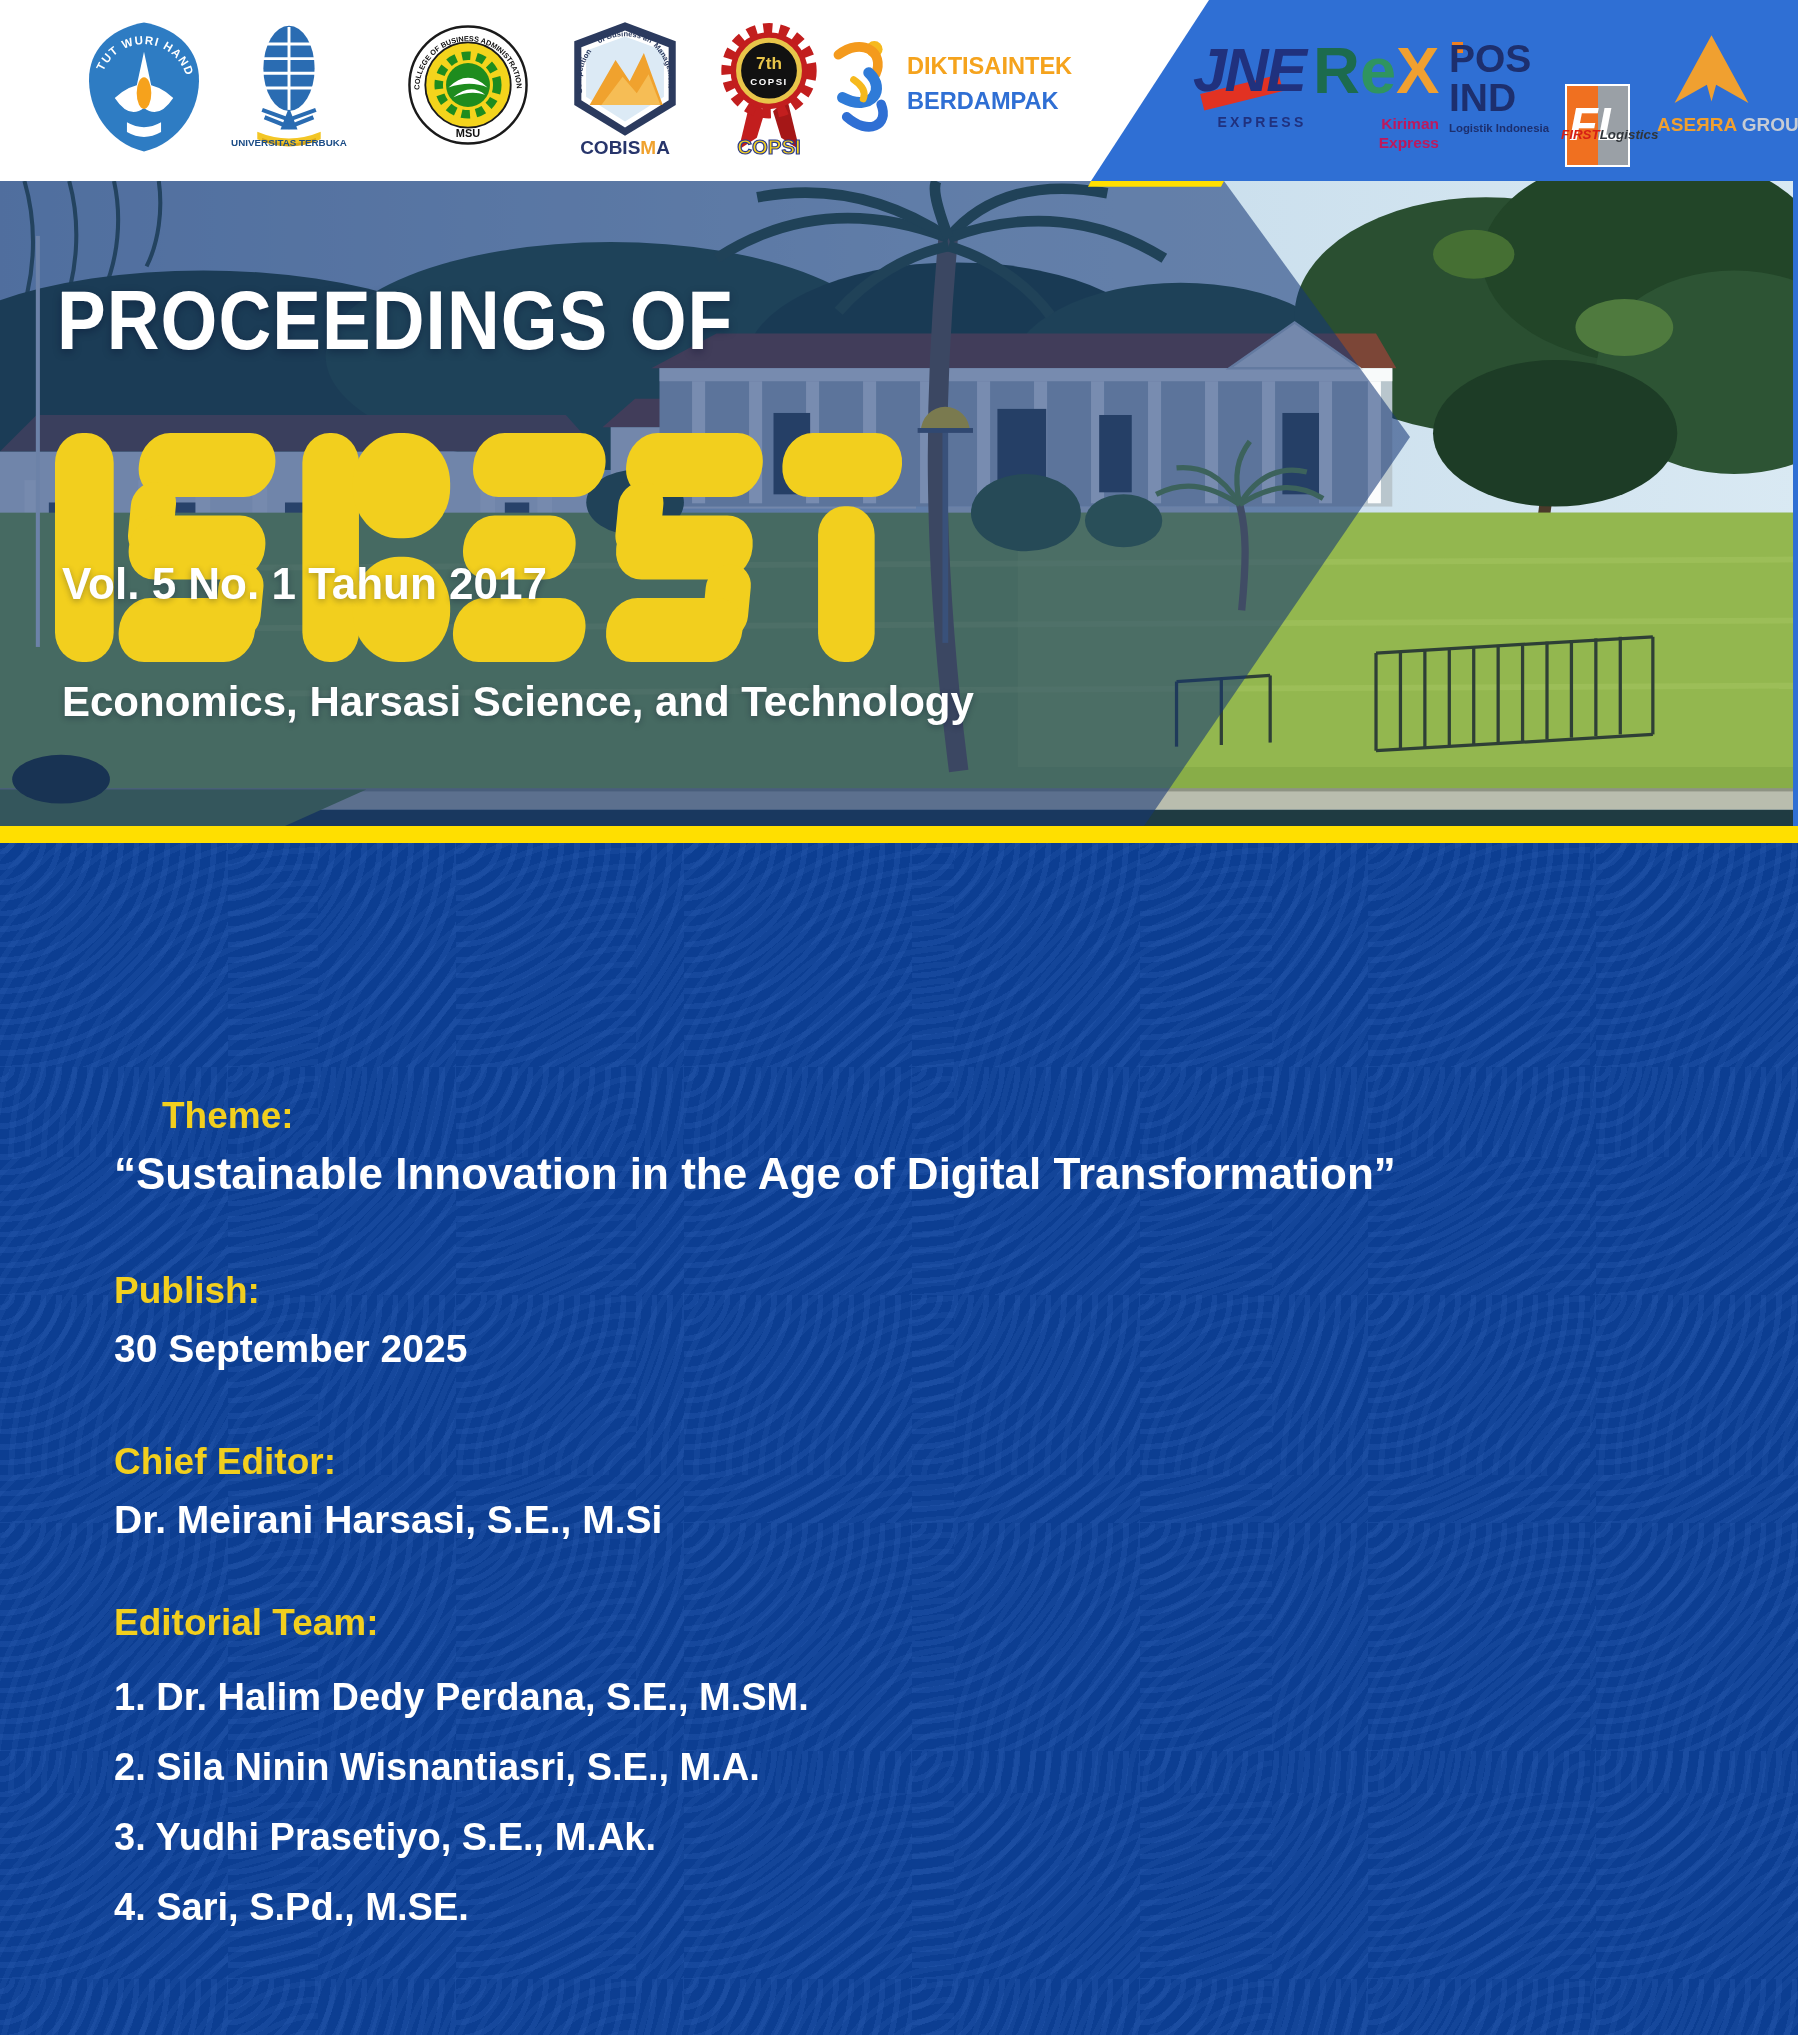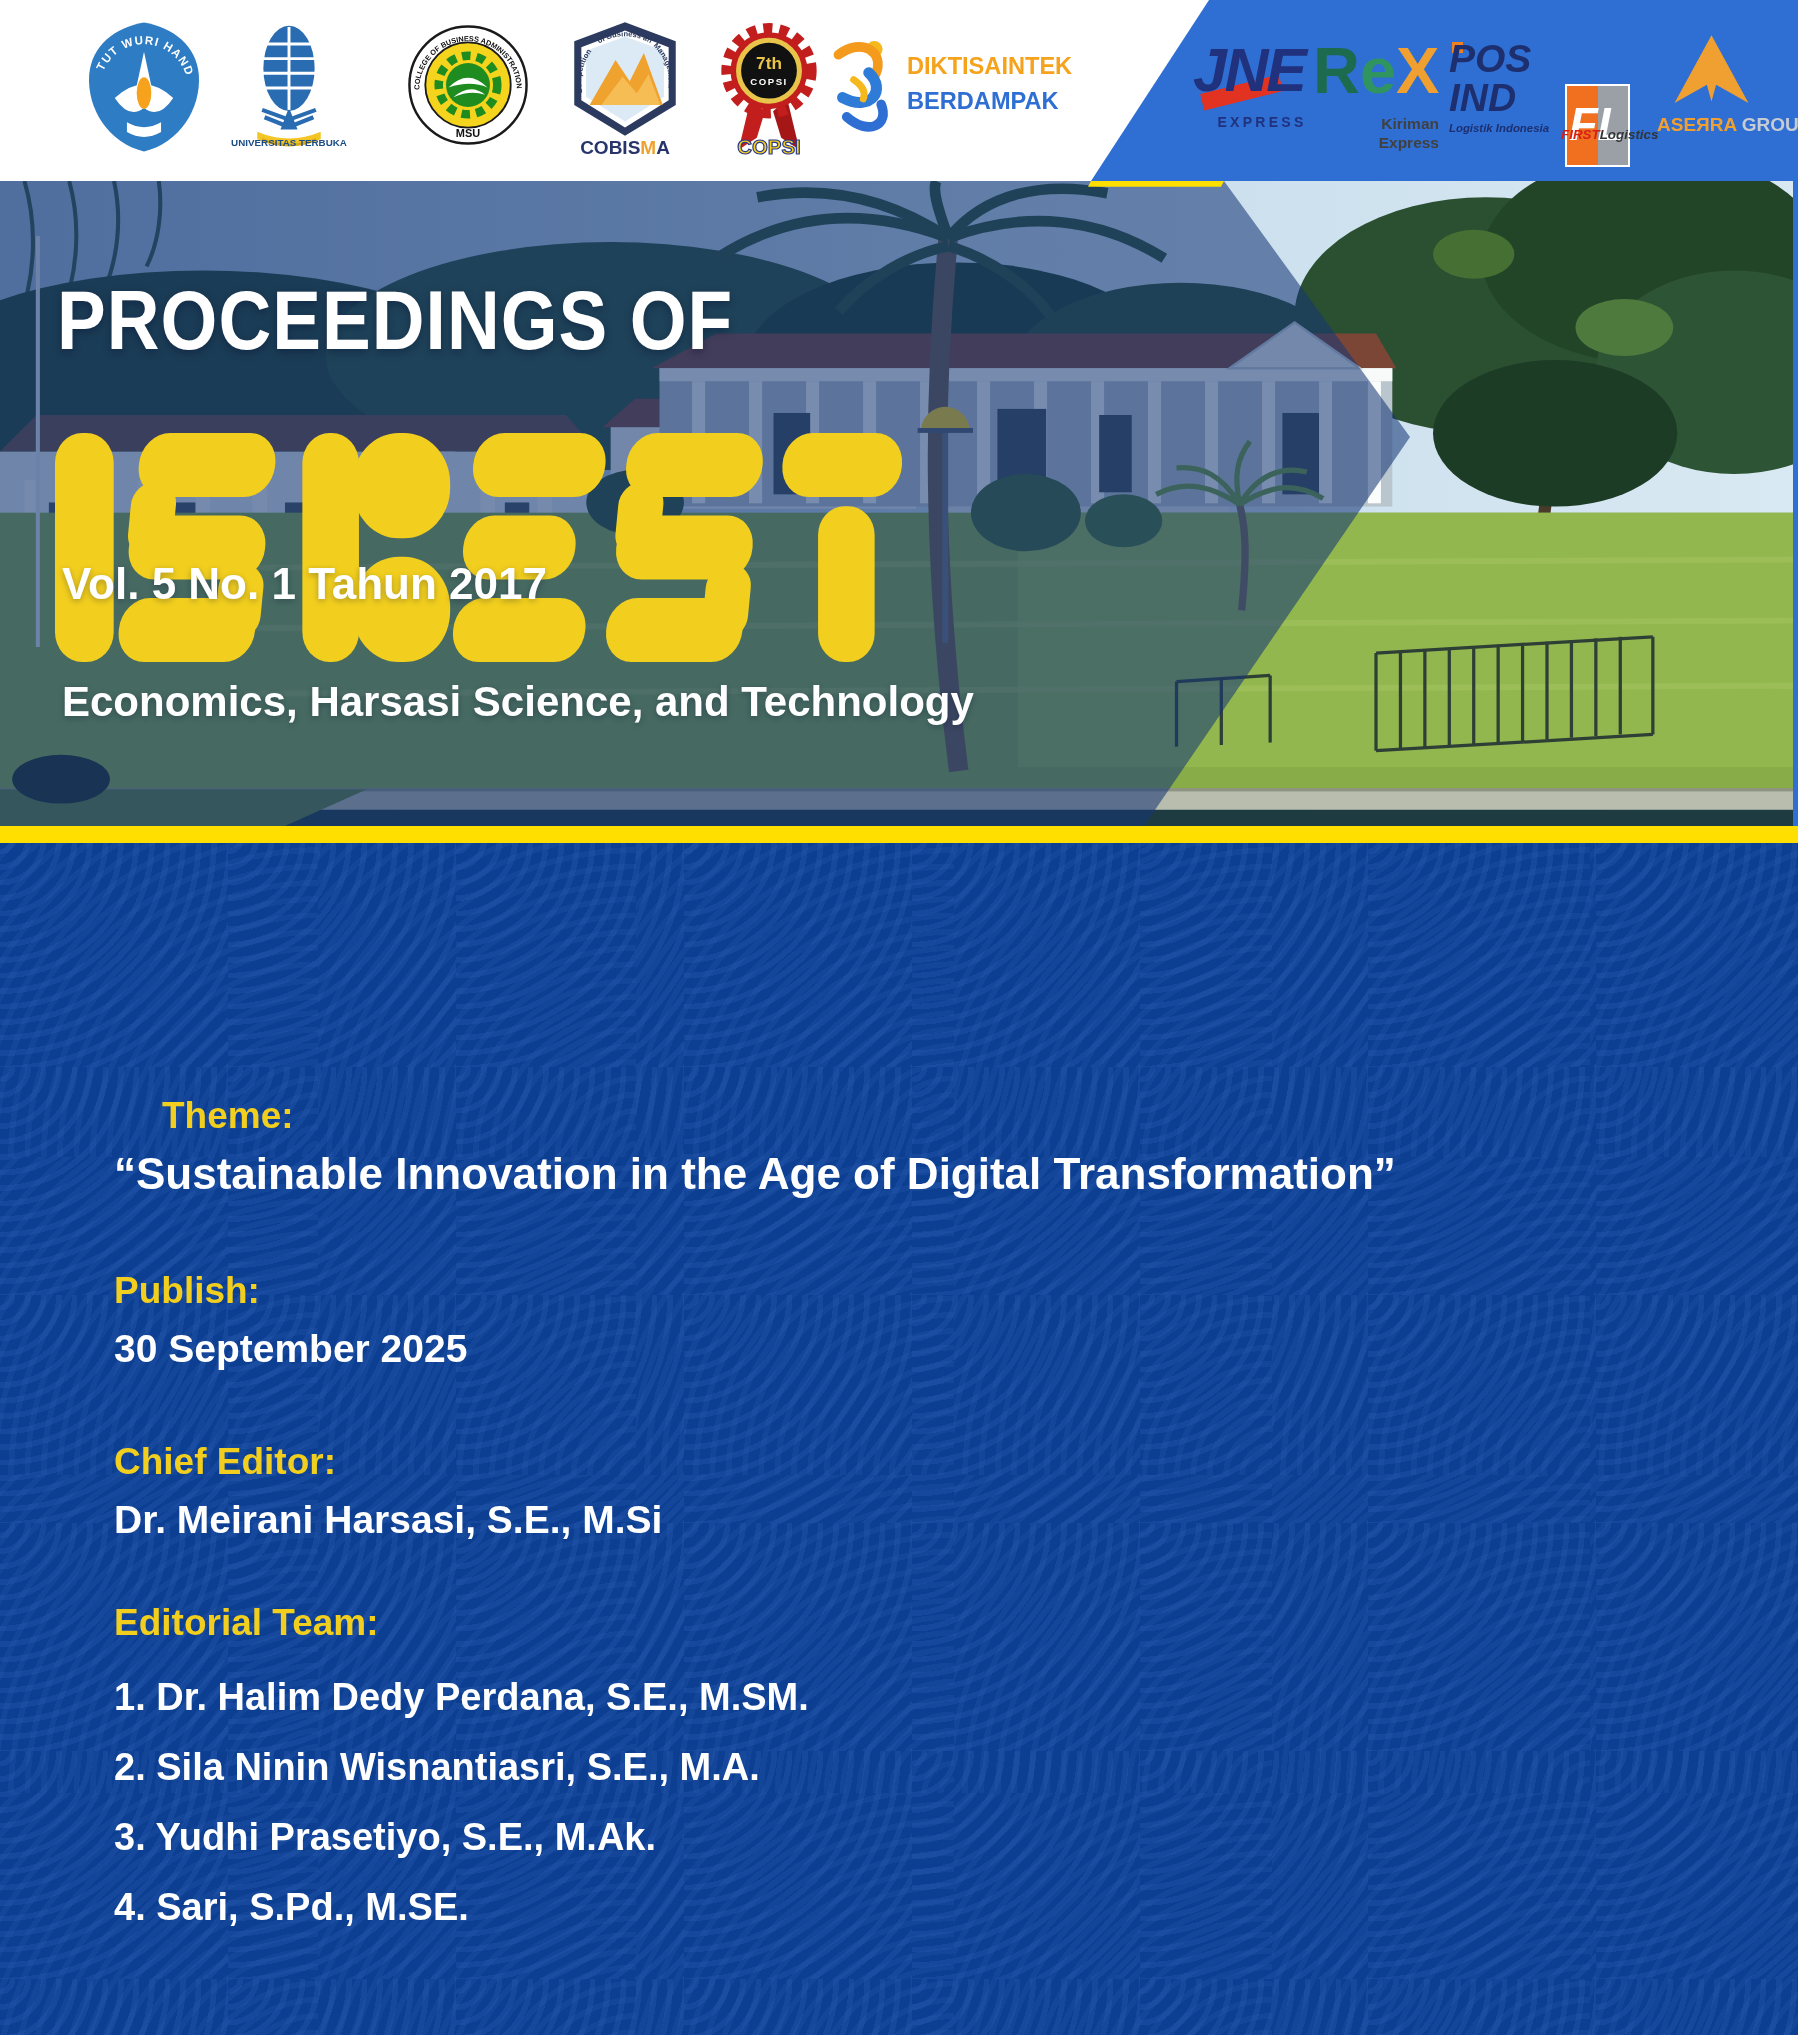--- a/index.html
+++ b/index.html
@@ -153,27 +153,27 @@
     <div class="abs" style="left:1193px;top:35px;width:114px;height:114px;">
       <div class="abs" style="left:8.1px;top:49px;width:81px;height:17px;background:#e23222;transform:rotate(-14deg);"></div>
       <div class="abs wordmark" style="left:0;top:0;font-size:61px;font-style:italic;color:#20317e;letter-spacing:-2.4px;">JNE</div>
       <div class="abs wordmark" style="left:24.4px;top:79px;font-size:14px;color:#20317e;letter-spacing:3.3px;">EXPRESS</div>
     </div>
 
     <div class="abs" style="left:1313px;top:33px;width:126px;height:122px;">
       <div class="abs wordmark" style="left:0;top:0;font-size:65px;">
         <span style="color:#1c6b4e">R</span><span style="color:#2f9460">e</span><span style="color:#f0a030">X</span>
       </div>
-      <div class="abs" style="right:0;top:81px;text-align:right;font-weight:700;font-size:15.5px;color:#404040;line-height:19px;">
+      <div class="abs" style="right:0;top:81px;text-align:right;font-weight:700;font-size:15.5px;color:#be185d;line-height:19px;">
         <div>Kiriman</div>
         <div>Express</div>
       </div>
     </div>
 
-    <div class="abs" style="left:1449px;top:39px;width:102px;height:114px;font-style:italic;">
+    <div class="abs" style="left:1449px;top:39px;width:102px;height:114px;">
       <div class="abs" style="left:3.3px;top:3.3px;width:10.6px;height:10.6px;background:#f08020;"></div>
       <div class="abs wordmark" style="left:0;top:0;font-size:39px;color:#1d2f6e;line-height:39px;">
         <div>POS</div>
         <div>IND</div>
       </div>
       <div class="abs" style="left:0;top:83px;font-size:11.4px;font-weight:700;color:#1d2f6e;">Logistik Indonesia</div>
     </div>
 
     <div class="abs" style="left:1561px;top:37px;width:85px;height:118px;">
       <div class="abs wordmark" style="left:4.1px;top:16px;width:61px;height:79px;background:linear-gradient(90deg,#f07020 50%,#9aa0a6 50%);border:2.4px solid #fff;color:#fff;font-style:italic;font-size:47px;text-align:center;line-height:75px;margin-top:31px;">FL</div>

